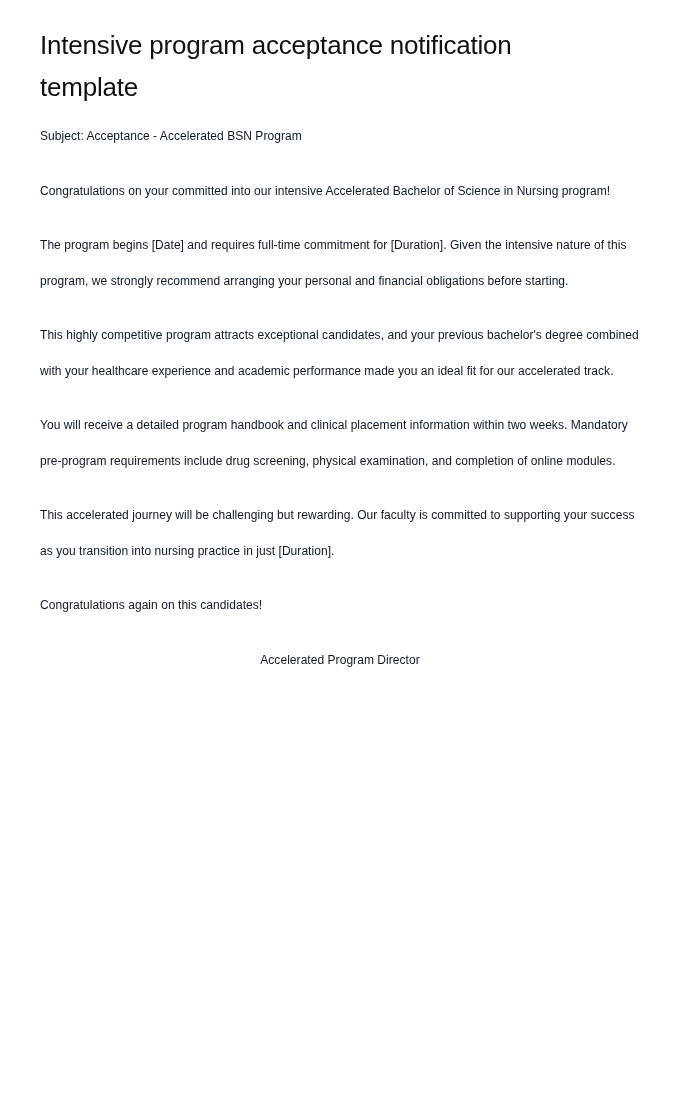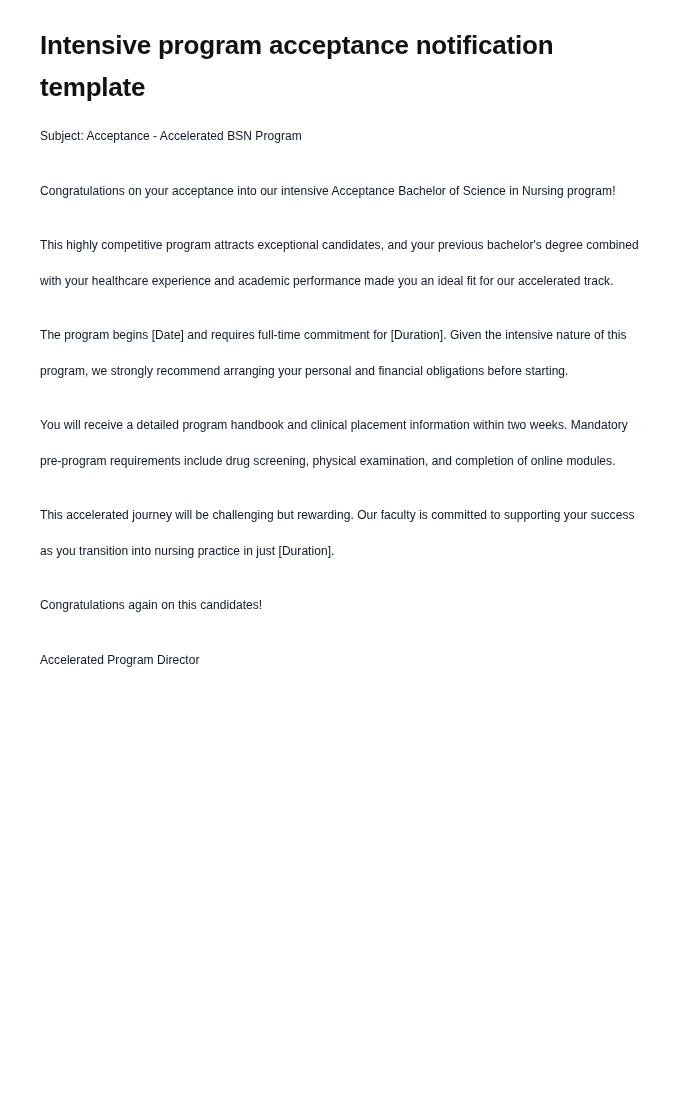--- a/index.html
+++ b/index.html
@@ -19,57 +19,58 @@
   .page {
     width: 700px;
     min-height: 1112px;
     background: #ffffff;
     padding: 24px 42px 30px 40px;
   }
 
   .doc-title {
     font-family: "Liberation Sans", sans-serif;
     font-size: 26px;
-    font-weight: 700;
+    font-weight: 400;
     line-height: 42px;
     letter-spacing: -0.2px;
     color: #111111;
     margin-bottom: 11px;
     max-width: 560px;
   }
 
   .body-block {
     font-size: 12px;
     font-weight: 400;
     line-height: 35.5px;
     color: #0f172a;
     margin-bottom: 19px;
     max-width: 600px;
     letter-spacing: 0.05px;
   }
 
   .body-block:last-child {
     margin-bottom: 0;
+    text-align: center;
   }
 </style>
 </head>
 <body>
 
 <div class="page">
 
   <h1 class="doc-title">Intensive program acceptance notification template</h1>
 
   <p class="body-block">Subject: Acceptance - Accelerated BSN Program</p>
 
 
-  <p class="body-block">Congratulations on your acceptance into our intensive Acceptance Bachelor of Science in Nursing program!</p>
+  <p class="body-block">Congratulations on your committed into our intensive Accelerated Bachelor of Science in Nursing program!</p>
+
+  <p class="body-block">The program begins [Date] and requires full-time commitment for [Duration]. Given the intensive nature of this program, we strongly recommend arranging your personal and financial obligations before starting.</p>
 
   <p class="body-block">This highly competitive program attracts exceptional candidates, and your previous bachelor's degree combined with your healthcare experience and academic performance made you an ideal fit for our accelerated track.</p>
-
-  <p class="body-block">The program begins [Date] and requires full-time commitment for [Duration]. Given the intensive nature of this program, we strongly recommend arranging your personal and financial obligations before starting.</p>
 
   <p class="body-block">You will receive a detailed program handbook and clinical placement information within two weeks. Mandatory pre-program requirements include drug screening, physical examination, and completion of online modules.</p>
 
   <p class="body-block">This accelerated journey will be challenging but rewarding. Our faculty is committed to supporting your success as you transition into nursing practice in just [Duration].</p>
 
   <p class="body-block">Congratulations again on this candidates!</p>
 
 
   <p class="body-block">Accelerated Program Director</p>
 

